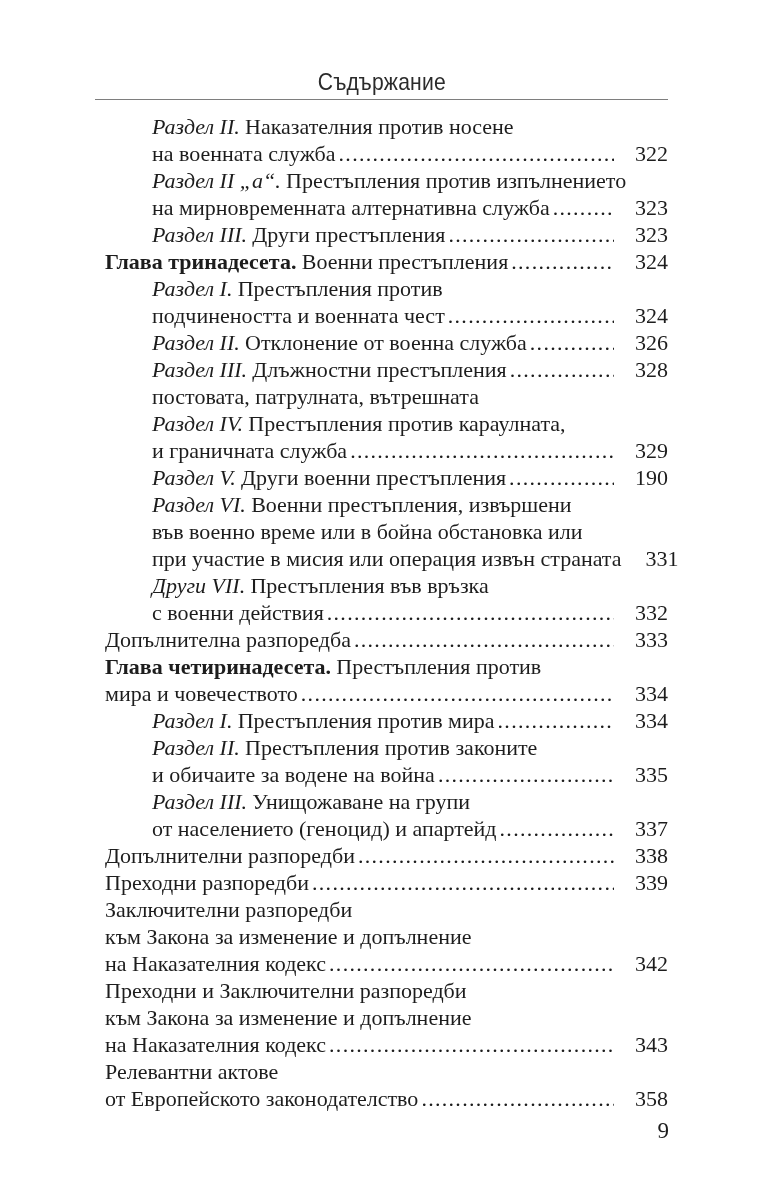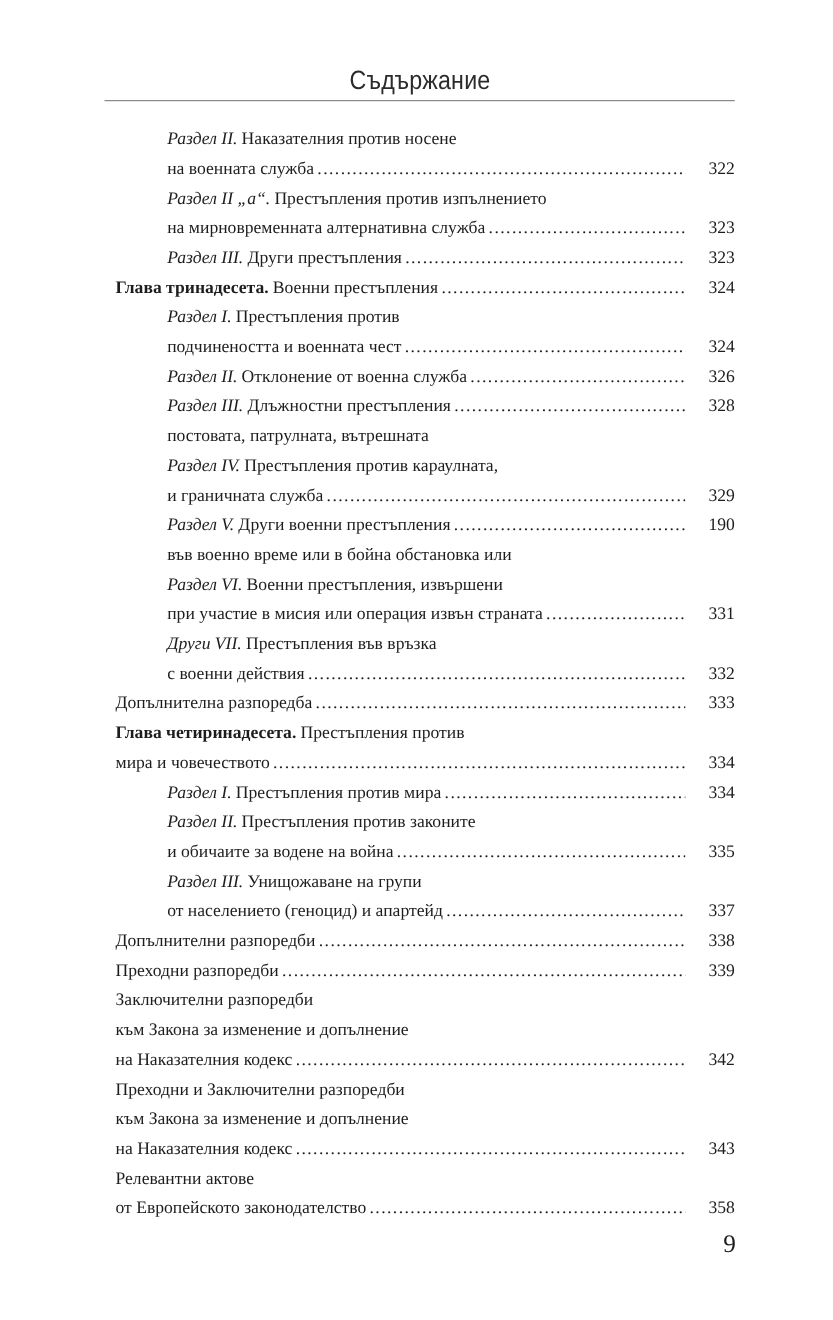--- a/index.html
+++ b/index.html
@@ -8,21 +8,21 @@
     position: relative;
     width: 757px;
     height: 1200px;
     background: #ffffff;
     font-family: "Liberation Serif", "DejaVu Serif", serif;
     color: #1d1d1d;
     overflow: hidden;
   }
   .header {
     position: absolute;
-    top: 8px;
+    top: 16px;
     left: 95px;
     width: 573px;
     text-align: center;
   }
   .title {
     display: inline-block;
     margin-top: 52px;
     font-family: "Liberation Sans", "DejaVu Sans", sans-serif;
     font-size: 24px;
     line-height: 27px;
@@ -38,21 +38,21 @@
   }
   .toc {
     position: absolute;
     top: 113px;
     left: 105px;
     width: 563px;
   }
   .toc-line {
     display: flex;
     align-items: center;
-    font-size: 16px;
+    font-size: 22px;
     line-height: 27px;
     white-space: nowrap;
   }
   .toc-line.indent { padding-left: 47px; }
   .pre-i { font-style: italic; margin-right: 0.24em; }
   .pre-b { font-weight: bold; margin-right: 0.24em; }
   .leader {
     flex: 1 1 auto;
     min-width: 0;
     overflow: hidden;
@@ -144,27 +144,27 @@
         <span class="leader"></span>
         <span class="pg">329</span>
       </div>
       <div class="toc-line indent">
         <span class="pre-i">Раздел V.</span>
         <span class="txt">Други военни престъпления</span>
         <span class="leader"></span>
         <span class="pg">190</span>
       </div>
       <div class="toc-line indent">
-        <span class="txt">във военно време или в бойна обстановка или</span>
-      </div>
-      <div class="toc-line indent">
         <span class="pre-i">Раздел VI.</span>
         <span class="txt">Военни престъпления, извършени</span>
       </div>
       <div class="toc-line indent">
+        <span class="txt">във военно време или в бойна обстановка или</span>
+      </div>
+      <div class="toc-line indent">
         <span class="txt">при участие в мисия или операция извън страната</span>
         <span class="leader"></span>
         <span class="pg">331</span>
       </div>
       <div class="toc-line indent">
         <span class="pre-i">Други VII.</span>
         <span class="txt">Престъпления във връзка</span>
       </div>
       <div class="toc-line indent">
         <span class="txt">с военни действия</span>

